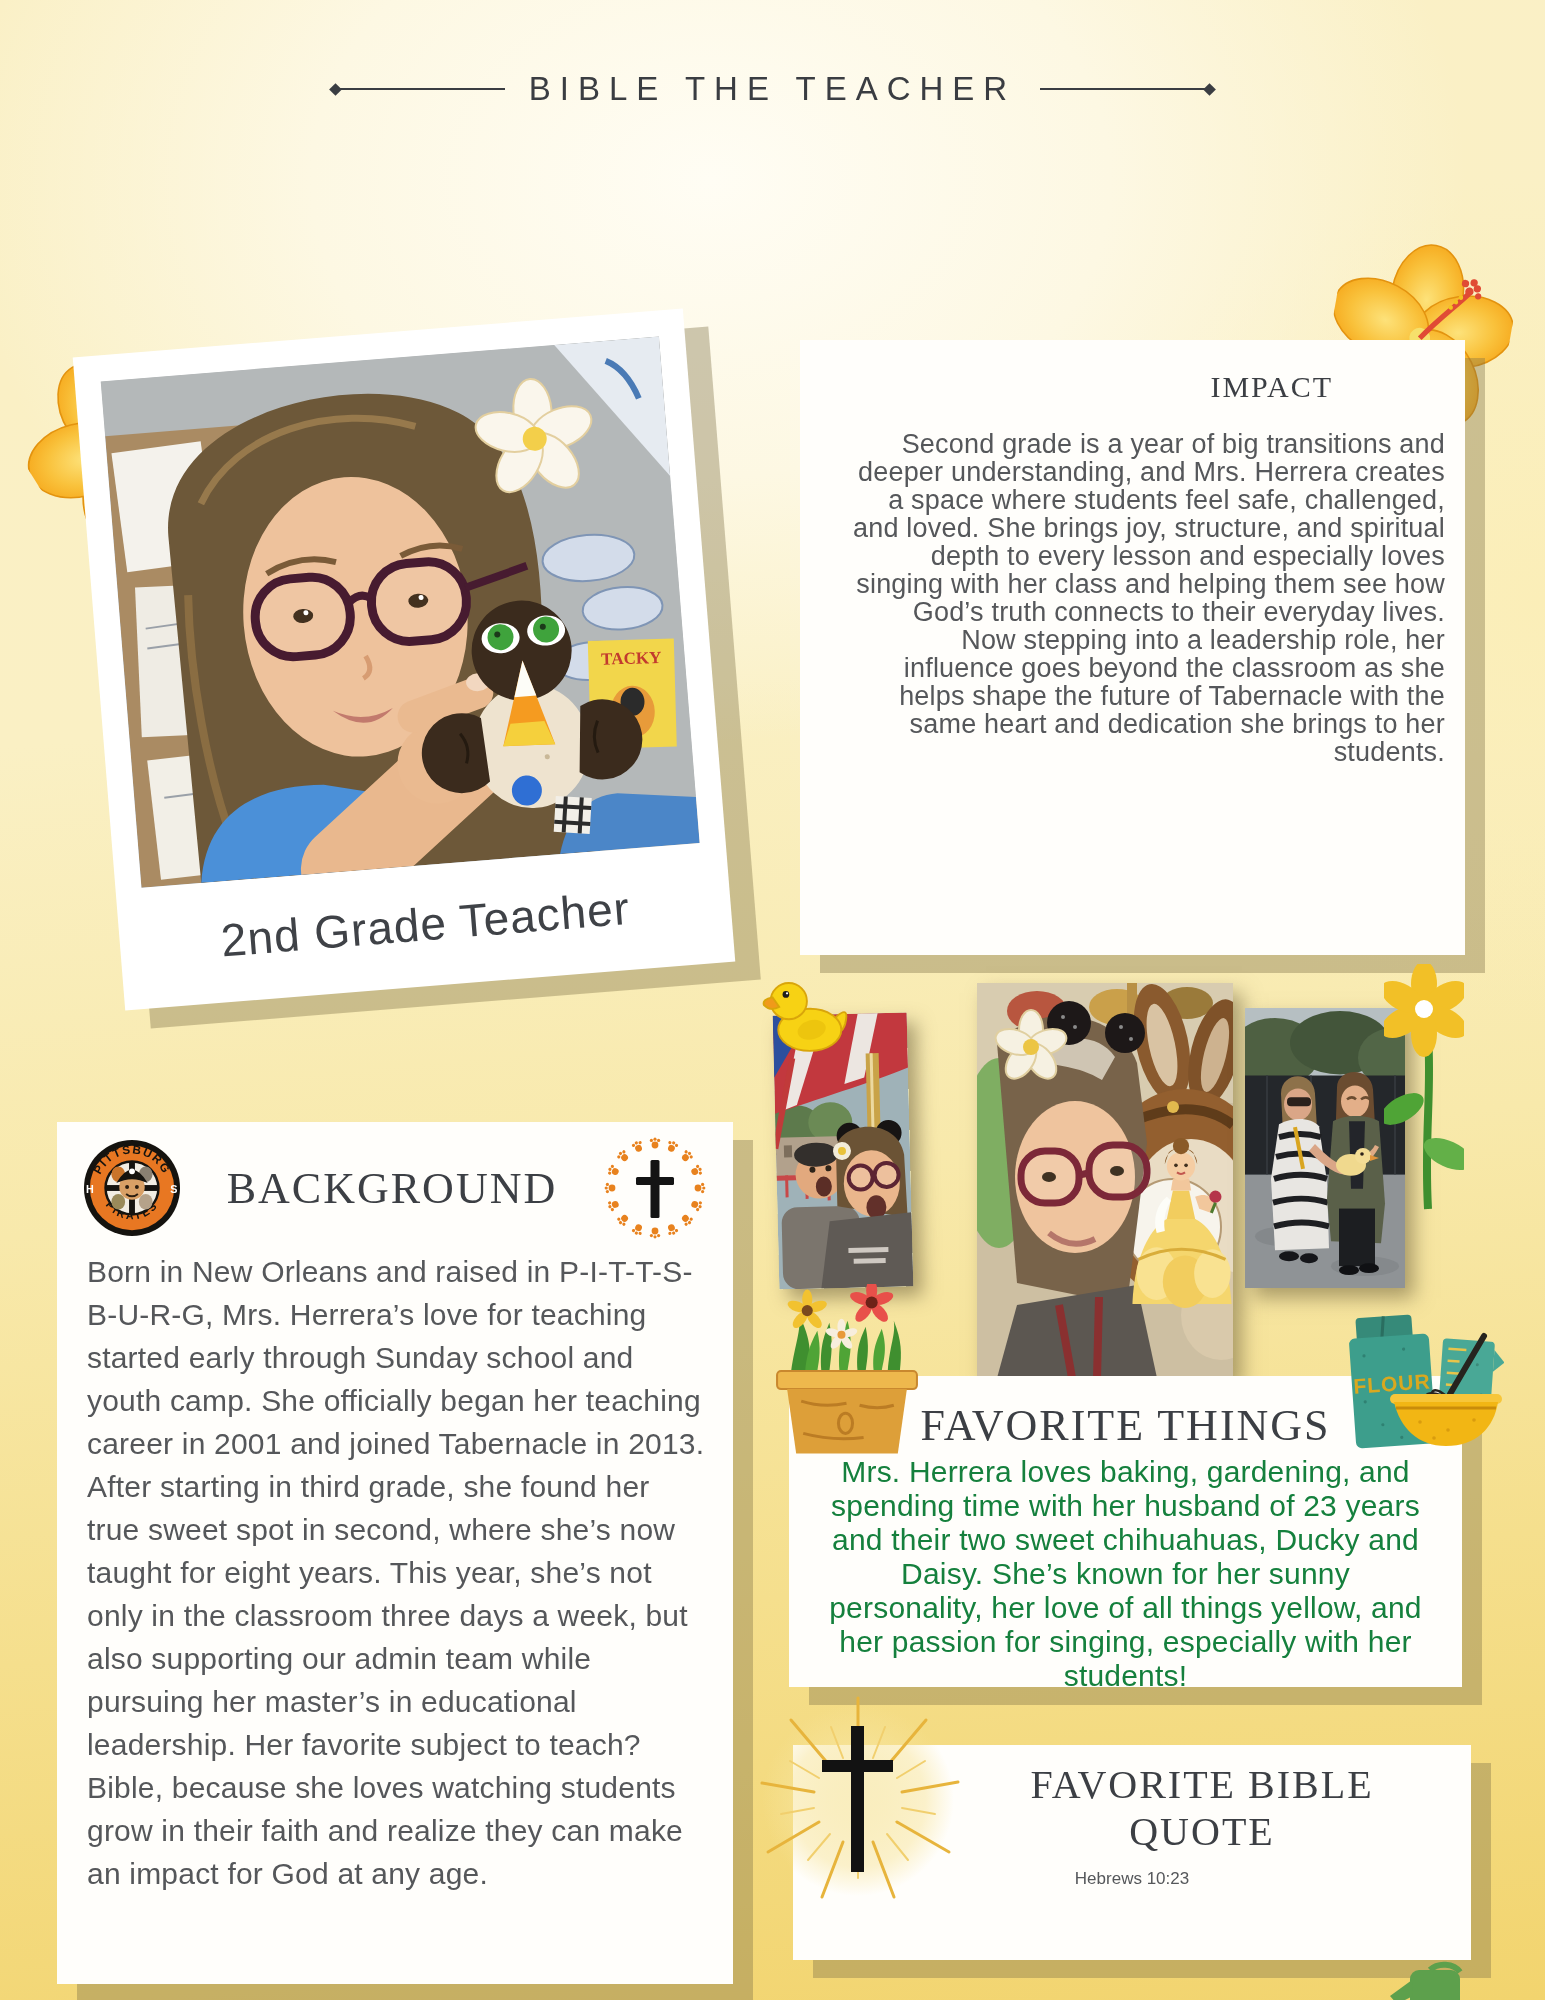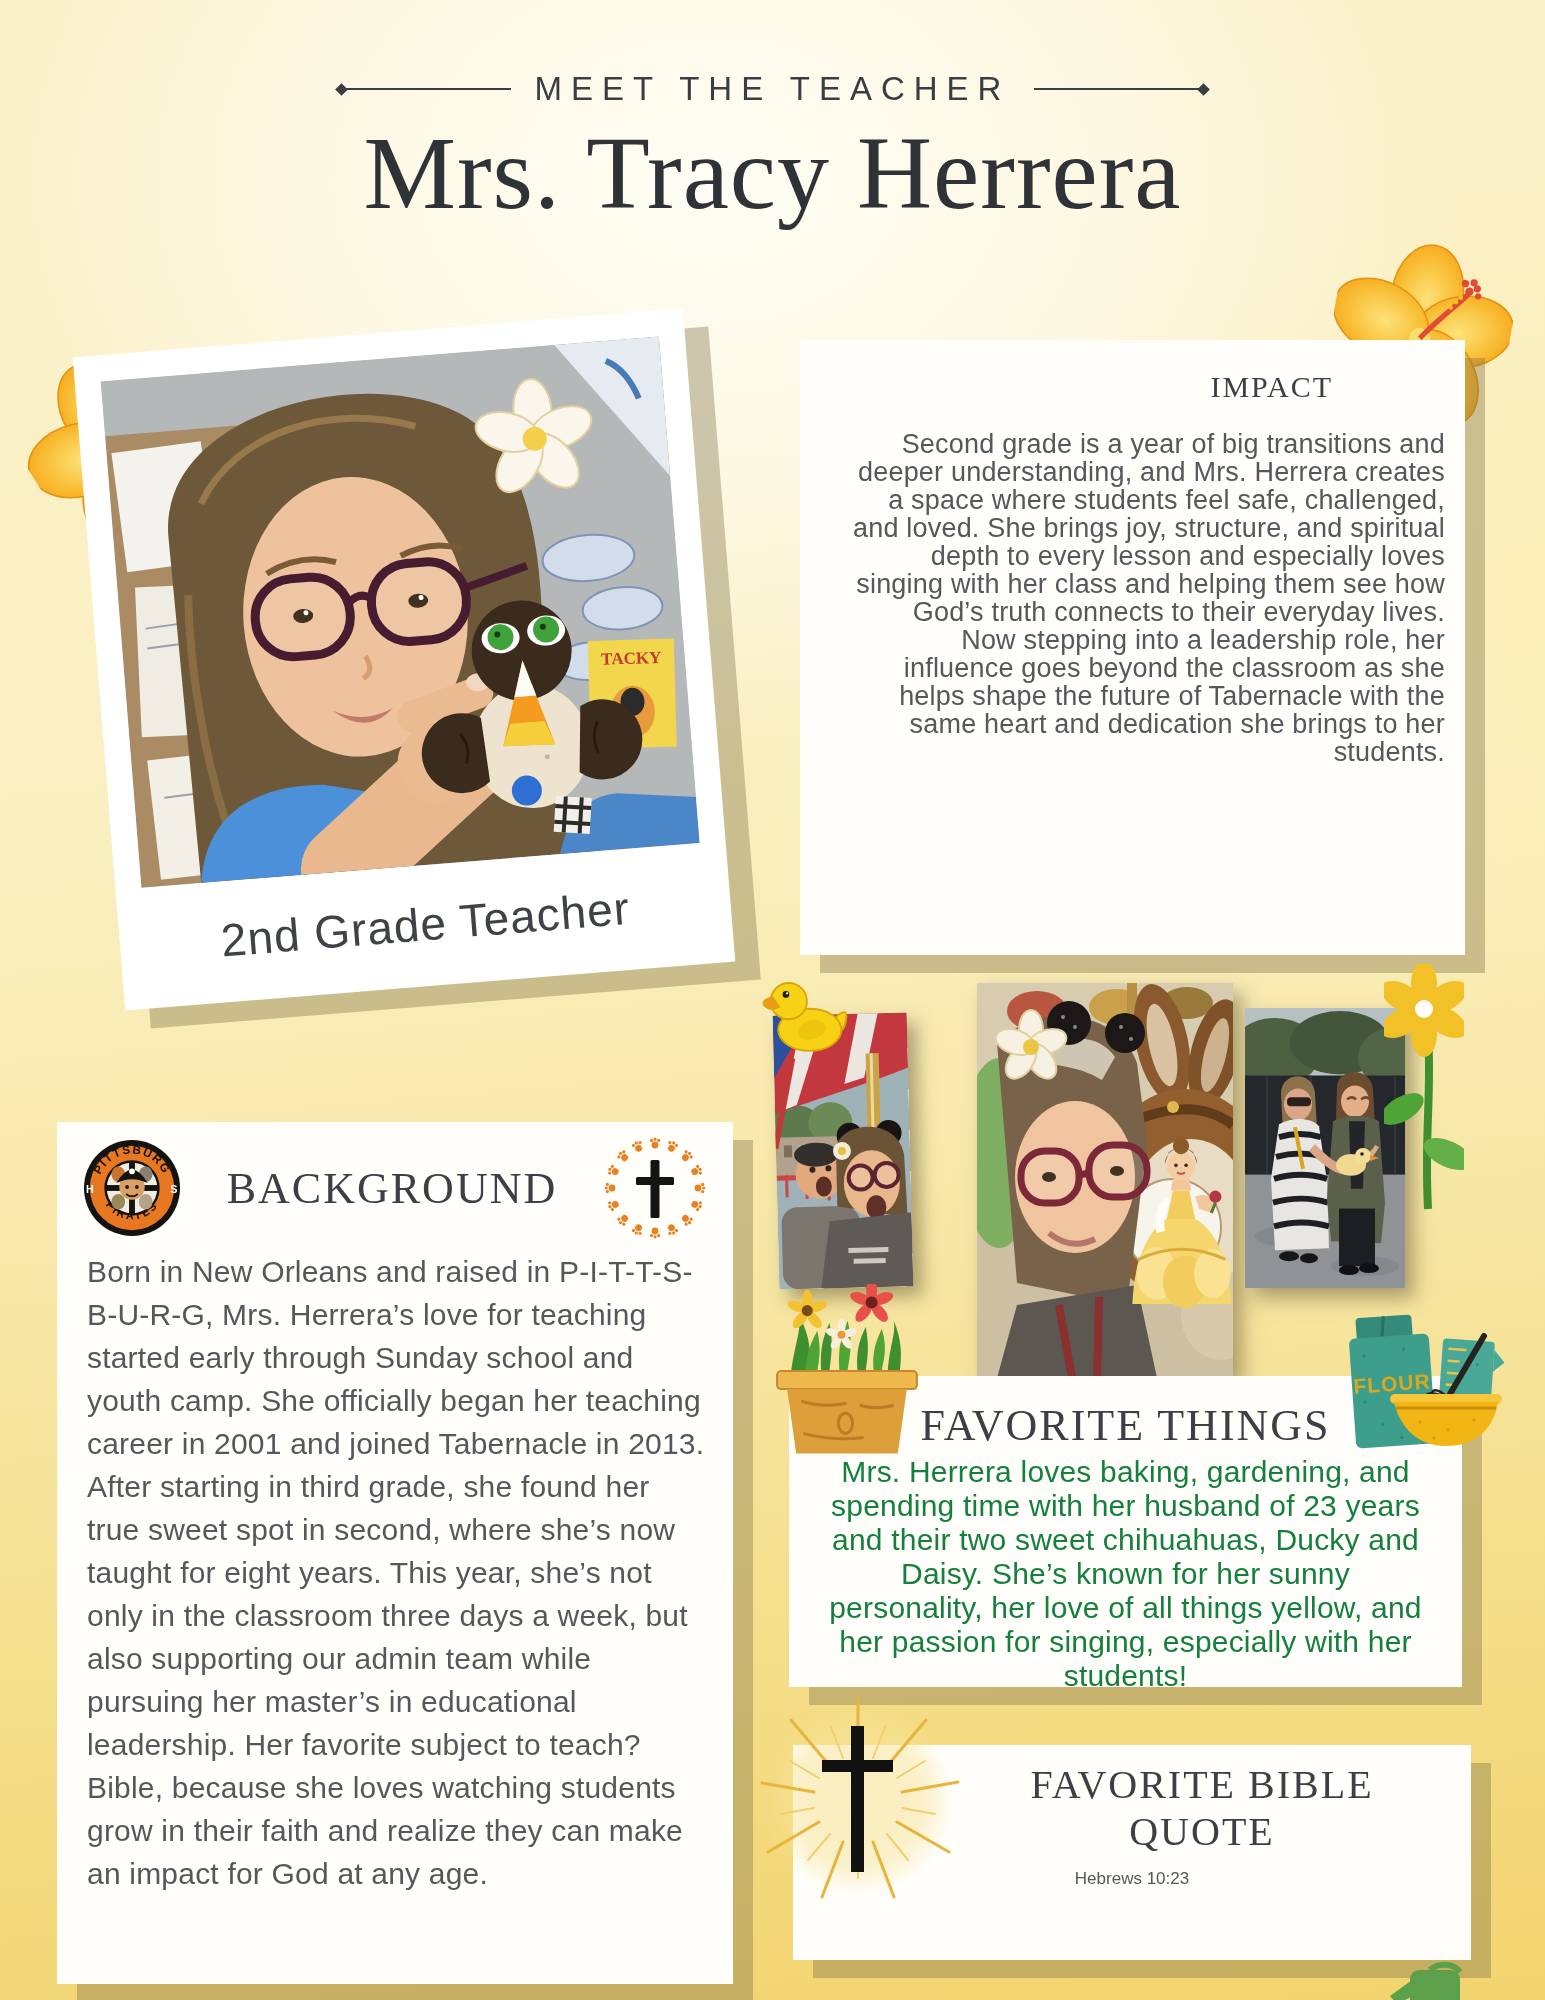--- a/index.html
+++ b/index.html
@@ -104,24 +104,23 @@
         <circle cx="-3.6" cy="-4.6" r="1.6" fill="#e8821e"></circle>
         <circle cx="0" cy="-5.8" r="1.6" fill="#e8821e"></circle>
         <circle cx="3.6" cy="-4.6" r="1.6" fill="#e8821e"></circle>
       </g>
     </defs>
   </svg>
 
   <div class="hdr">
     <div class="eyebrow-row">
       <span class="rule rule-l"></span>
-      <span class="eyebrow">MEET THE TEACHER</span>
+      <span class="eyebrow">BIBLE THE TEACHER</span>
       <span class="rule rule-r"></span>
     </div>
-    <h1>Mrs. Tracy Herrera</h1>
   </div>
 
   <svg class="deco hib-tr" viewBox="0 0 170 170">
       <use href="#hibiscus-def"></use>
     </svg>
   <svg class="deco hib-l" viewBox="0 0 170 170">
       <use href="#hibiscus-def"></use>
     </svg>
 
   <figure class="polaroid">

